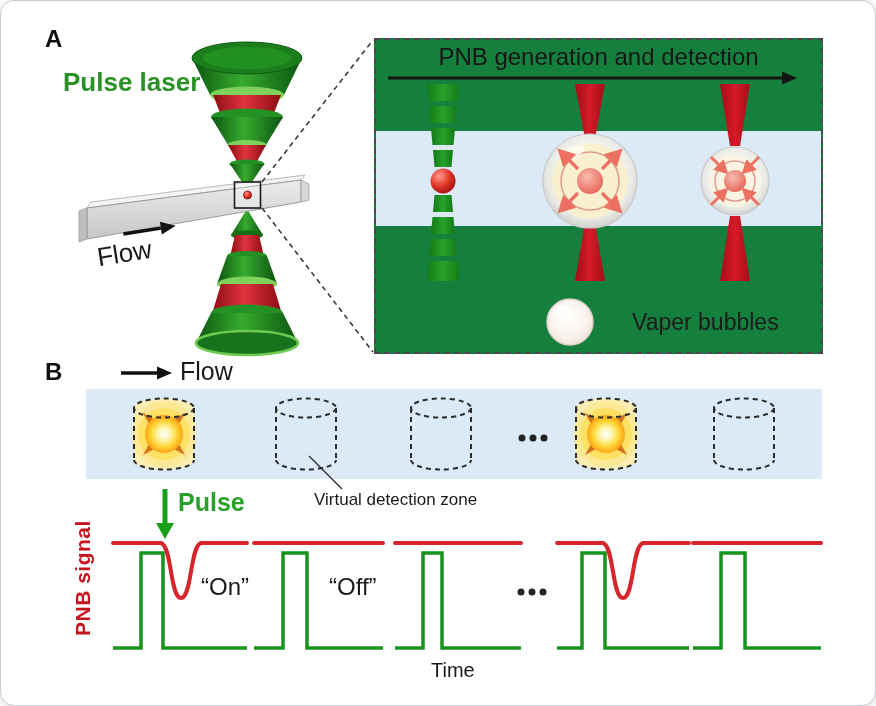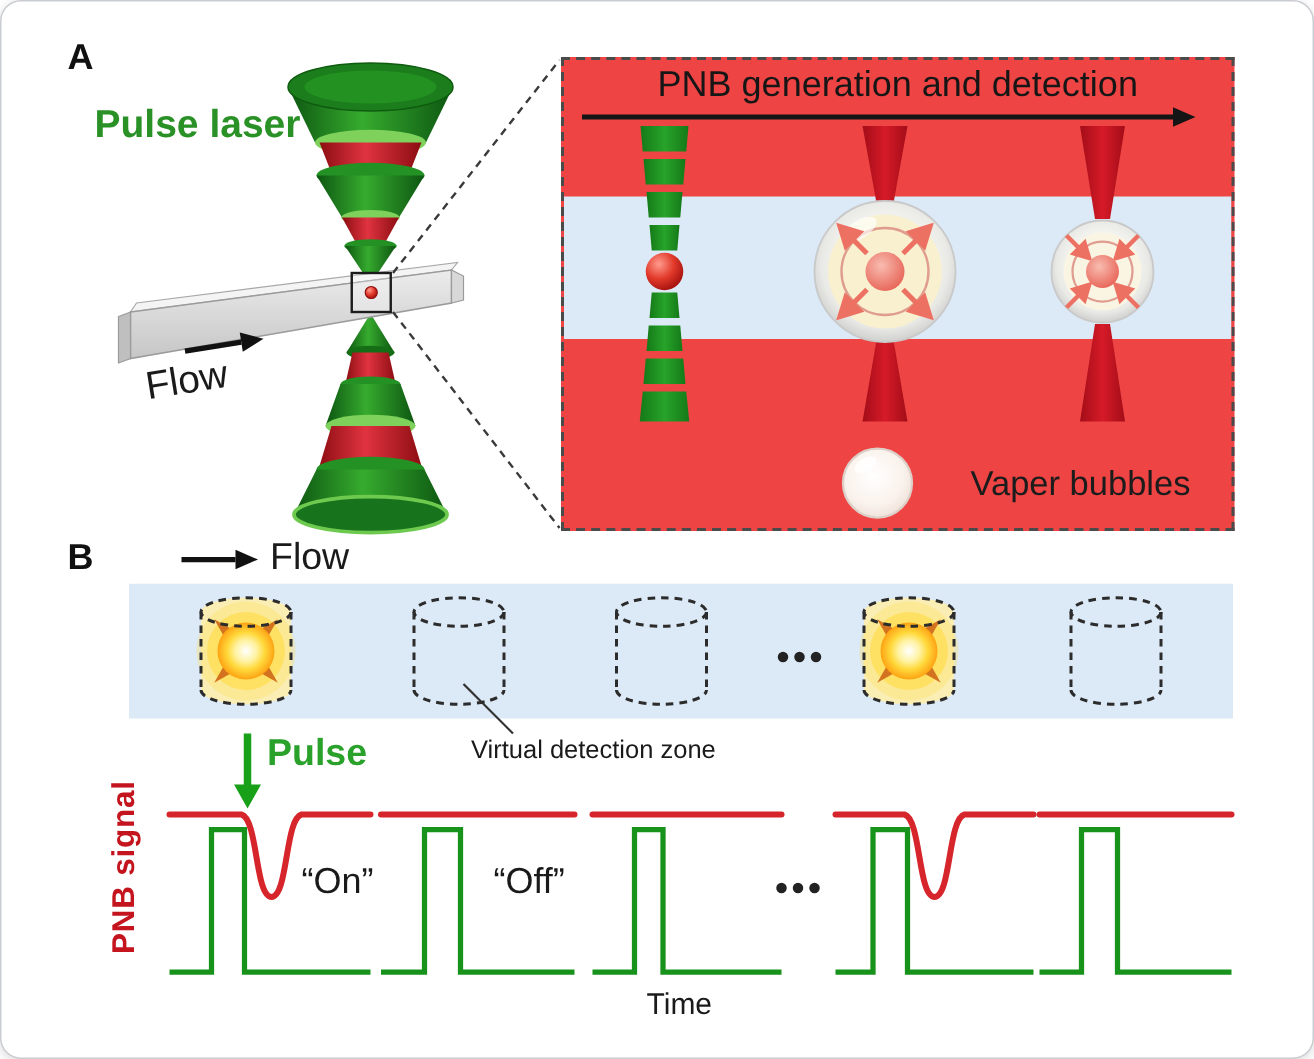--- a/index.html
+++ b/index.html
@@ -22,30 +22,30 @@
   .time-lbl{left:430px;top:658px;font-size:20px;font-weight:500;}
   .pnb-signal{
     left:70px;top:513px;height:128px;width:26px;
     writing-mode:vertical-rl;transform:rotate(180deg);
     font-size:21px;font-weight:600;color:#c4151f;text-align:center;letter-spacing:.5px;
   }
   svg{position:absolute;left:0;top:0;}
   #bg-art{left:0;top:0;z-index:1;}
   .inset{
     position:absolute;left:373px;top:37px;width:449px;height:316px;
-    border:2px dashed #4a4a4a;background:#ef4444;box-sizing:border-box;z-index:2;
+    border:2px dashed #4a4a4a;background:#15803d;box-sizing:border-box;z-index:2;
   }
   .inset-title{position:absolute;left:0;top:3px;width:100%;text-align:center;
     font-size:24px;font-weight:500;color:#161616;}
   #inset-art{left:0;top:0;}
   .legend-item{position:absolute;display:flex;align-items:center;z-index:3;}
   .legend-item svg{position:static;}
   .legend-aunp{left:26px;top:266px;height:32px;}
   .legend-aunp .lbl{margin-left:21px;font-size:23px;font-weight:500;color:#1c1c1c;}
-  .legend-bubble{left:183px;top:254px;height:56px;}
+  .legend-bubble{left:168px;top:254px;height:56px;}
   .legend-bubble .lbl{margin-left:36px;font-size:23px;font-weight:500;color:#1c1c1c;}
   #zones-svg{left:85px;top:388px;z-index:2;}
   #signal-svg{left:100px;top:480px;z-index:2;}
 </style>
 </head>
 <body>
 
 <div class="fig">
 
   <svg id="bg-art" width="876" height="706" viewBox="0 0 876 706">

